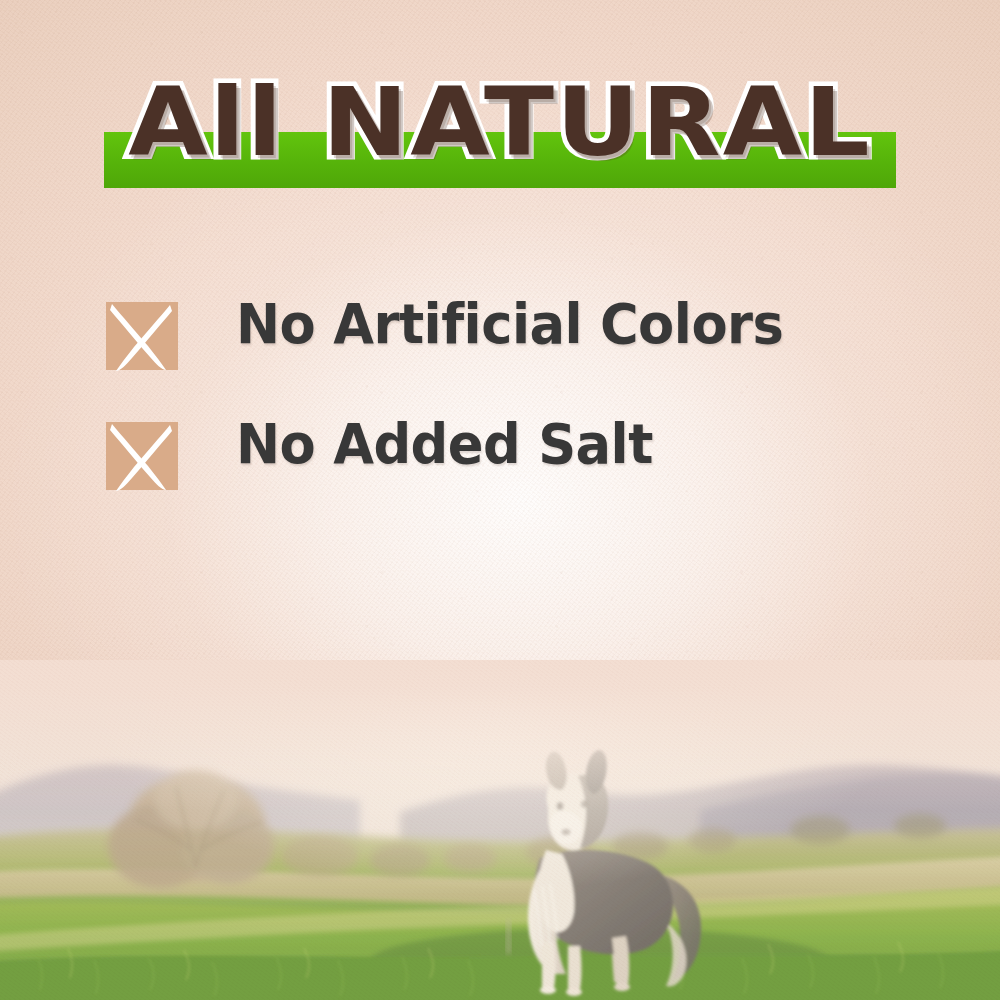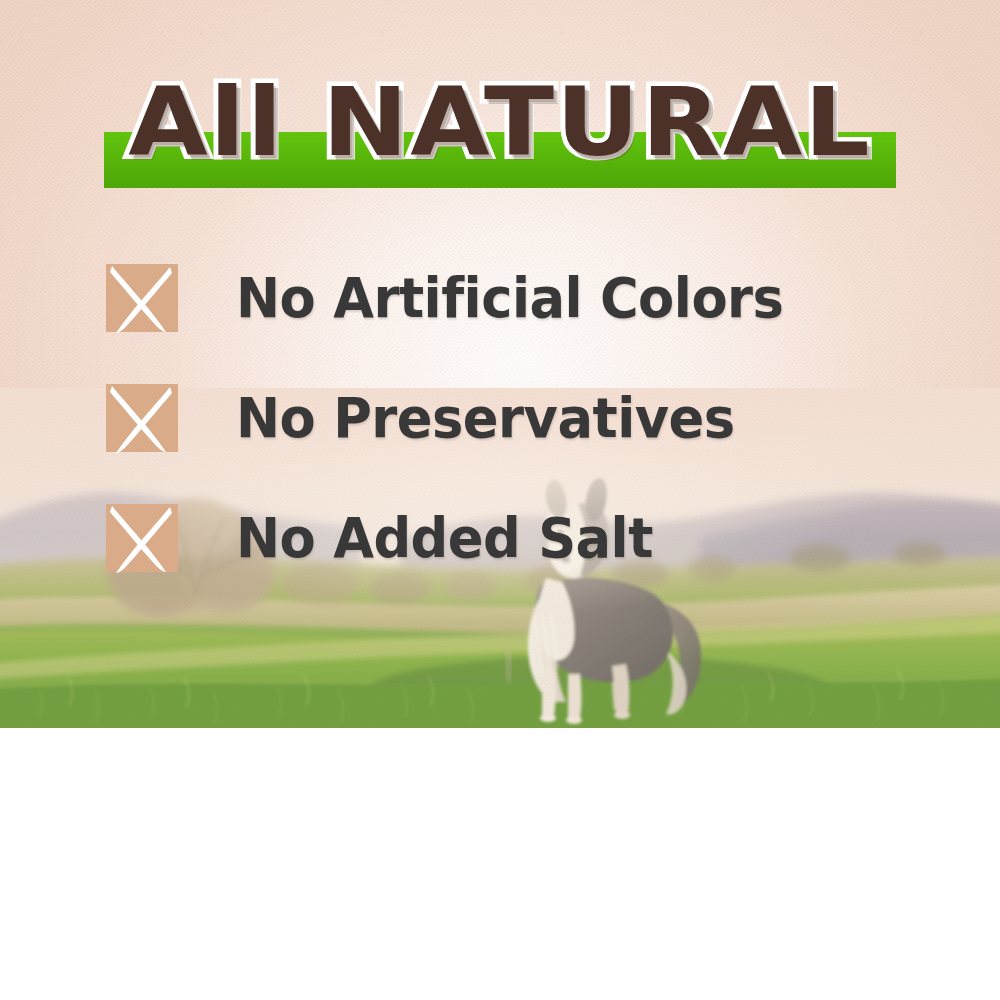--- a/index.html
+++ b/index.html
@@ -6,21 +6,21 @@
   html, body {
     margin: 0;
     padding: 0;
     background: #ffffff;
   }
   * { box-sizing: border-box; }
 
   .poster {
     position: relative;
     width: 1000px;
-    height: 728px;
+    height: 1000px;
     overflow: hidden;
     font-family: "Liberation Sans", sans-serif;
     background: #22c55e;
   }
 
   
   .bg-paper {
     position: absolute;
     inset: 0;
     background:
@@ -113,21 +113,21 @@
   .claims {
     position: absolute;
     left: 106px;
     top: 250px;
     width: 840px;
   }
   .claim-row {
     position: relative;
     height: 120px;
     display: flex;
-    align-items: flex-start;
+    align-items: flex-end;
   }
   .x-box {
     position: relative;
     flex: 0 0 auto;
     width: 72px;
     height: 68px;
     margin-top: 14px;
     background: #d9ab89;
   }
   .x-box svg {
@@ -431,31 +431,20 @@
           <path d="M12,8 C22,20 36,36 48,50 C56,60 62,68 66,74
                    C62,74 56,68 50,61 C36,45 22,28 10,14 Z" fill="#ffffff"></path>
           <path d="M70,9 C60,21 46,37 34,51 C26,61 20,69 16,75
                    C20,75 26,69 32,62 C46,46 60,29 72,15 Z" fill="#ffffff"></path>
         </svg>
       </div>
       <div class="claim-text">No Artificial Colors</div>
     </div>
 
 
-    <div class="claim-row">
-      <div class="x-box">
-        <svg viewBox="0 0 84 80">
-          <path d="M12,8 C22,20 36,36 48,50 C56,60 62,68 66,74
-                   C62,74 56,68 50,61 C36,45 22,28 10,14 Z" fill="#ffffff"></path>
-          <path d="M70,9 C60,21 46,37 34,51 C26,61 20,69 16,75
-                   C20,75 26,69 32,62 C46,46 60,29 72,15 Z" fill="#ffffff"></path>
-        </svg>
-      </div>
-      <div class="claim-text">No Preservatives</div>
-    </div>
 
     <div class="claim-row">
       <div class="x-box">
         <svg viewBox="0 0 84 80">
           <path d="M12,8 C22,20 36,36 48,50 C56,60 62,68 66,74
                    C62,74 56,68 50,61 C36,45 22,28 10,14 Z" fill="#ffffff"></path>
           <path d="M70,9 C60,21 46,37 34,51 C26,61 20,69 16,75
                    C20,75 26,69 32,62 C46,46 60,29 72,15 Z" fill="#ffffff"></path>
         </svg>
       </div>

